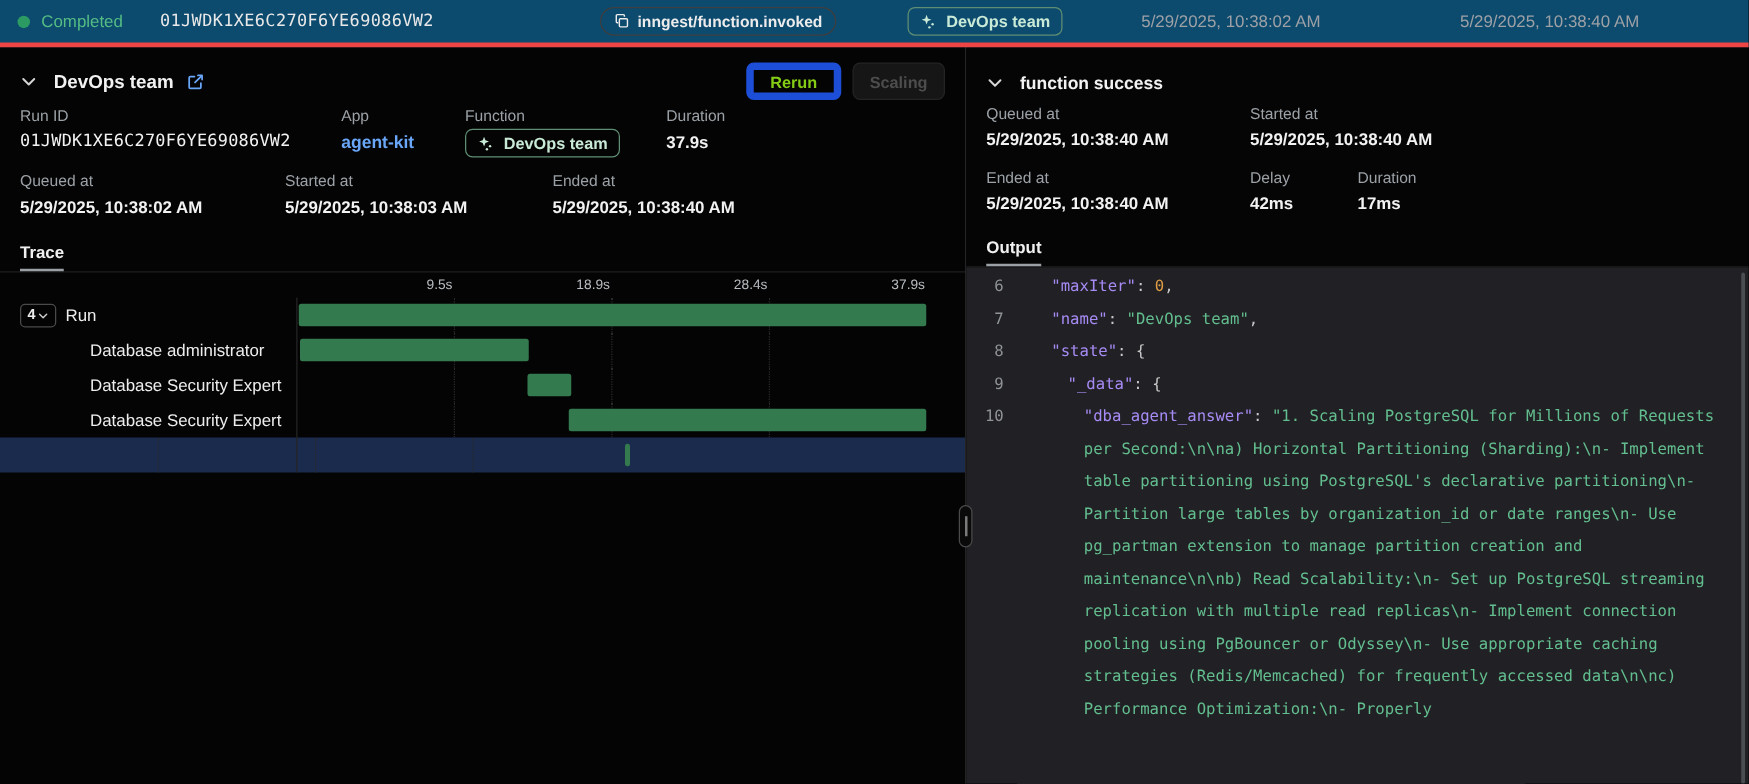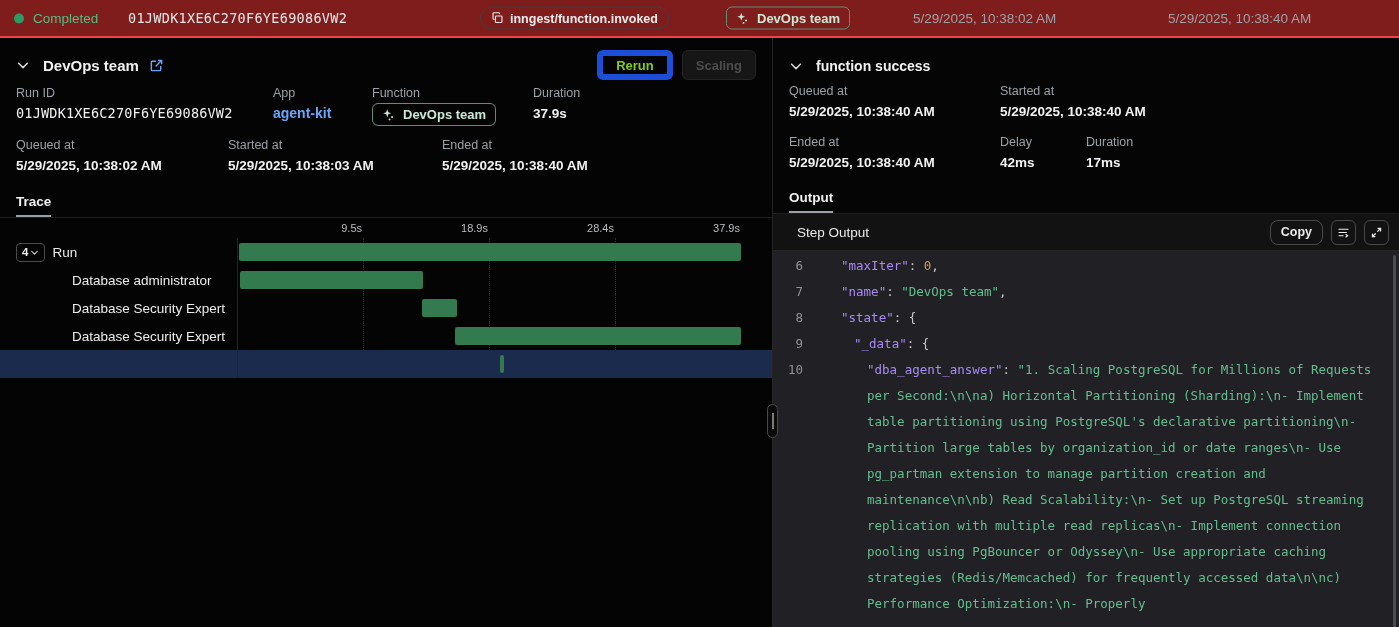--- a/index.html
+++ b/index.html
@@ -1,21 +1,21 @@
 <!DOCTYPE html>
 <html><head>
 <meta charset="utf-8">
 <style>
   * { margin:0; padding:0; box-sizing:border-box; }
   html,body { width:1399px; height:627px; overflow:hidden; background:#040404;
     font-family:"Liberation Sans", sans-serif; -webkit-font-smoothing:antialiased; }
   .mono { font-family:"DejaVu Sans Mono", monospace; }
 
   
-  .topbar { position:relative; height:38px; background:#7f1d1d; border-bottom:2px solid #ef4444; }
+  .topbar { position:relative; height:38px; background:#0c4a6e; border-bottom:4px solid #ef4444; }
   .topbar > * { position:absolute; top:50%; transform:translateY(-50%); white-space:nowrap; }
   .status-group { left:14px; display:flex; align-items:center; gap:9px; }
   .status-dot { width:10px; height:10px; border-radius:50%; background:#2C9B63; }
   .status-label { color:#55BD84; font-size:13.5px; }
   .topbar-runid { left:128px; color:#E8E8E8; font-size:13.5px; letter-spacing:.3px; }
   .pill-badge { display:flex; align-items:center; gap:6px; height:23px; padding:0 10px;
     border:1px solid #3f3f3f; border-radius:12px; color:#ECECEC; font-size:12.5px; font-weight:600; }
   .event-badge { left:480px;justify-content:space-between; }
   .fn-badge { display:flex; align-items:center; gap:7px; height:23px; padding:0 9px;
     border:1px solid #5E8F74; border-radius:6px; color:#C9EAD6; font-size:13px; font-weight:600; }
@@ -306,40 +306,20 @@
       <div class="meta-field c3">
         <div class="meta-label">Duration</div>
         <div class="meta-value">17ms</div>
       </div>
     </div>
 
     <div class="tabs">
       <div class="tab active">Output</div>
     </div>
 
-    <div class="stepbar">
-      <span class="stepbar-title">Step Output</span>
-      <button class="icon-btn copy-btn">Copy</button>
-      <button class="icon-btn">
-        <svg viewBox="0 0 16 16" fill="none" stroke="#ECECEC" stroke-width="1.5" stroke-linecap="round">
-          <path d="M2.5 4h11"></path>
-            <path d="M2.5 8h9"></path>
-            <path d="M2.5 12h5"></path>
-            <path d="M11 10.5l2 1.5-2 1.5" fill="none"></path>
-        </svg>
-      </button>
-      <button class="icon-btn">
-        <svg viewBox="0 0 16 16" fill="none" stroke="#ECECEC" stroke-width="1.5" stroke-linecap="round" stroke-linejoin="round">
-          <path d="M9.5 6.5L13 3"></path>
-            <path d="M10 3h3v3"></path>
-            <path d="M6.5 9.5L3 13"></path>
-            <path d="M6 13H3v-3"></path>
-        </svg>
-      </button>
-    </div>
 
     <div class="code-area" id="code-area">
       <div class="code-scrollbar"></div>
     <div class="code-line">
           <div class="code-gutter">6</div>
           <div class="code-content" style="padding-left: 0px;"><span class="tok-key">"maxIter"</span><span class="tok-pun">: </span><span class="tok-num">0</span><span class="tok-pun">,</span></div>
         </div>
         <div class="code-line">
           <div class="code-gutter">7</div>
           <div class="code-content" style="padding-left: 0px;"><span class="tok-key">"name"</span><span class="tok-pun">: </span><span class="tok-str">"DevOps team"</span><span class="tok-pun">,</span></div>

